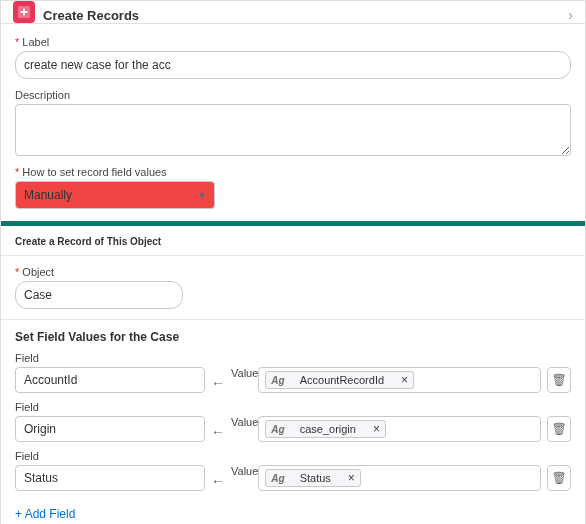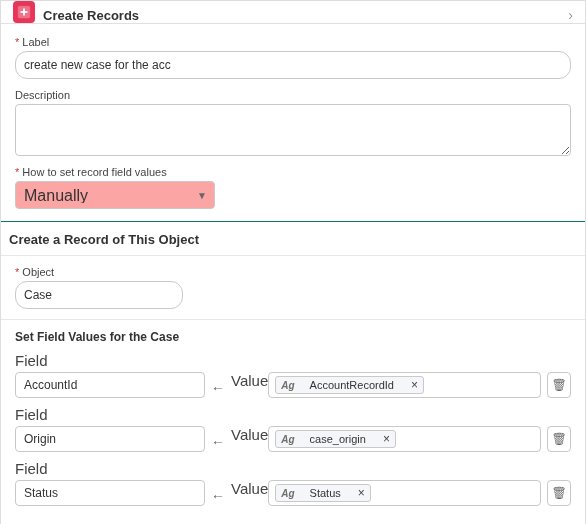--- a/index.html
+++ b/index.html
@@ -43,21 +43,21 @@
       font-weight: 600;
       color: #333;
     }
     .chevron-right {
       margin-left: auto;
       color: #999;
       font-size: 14px;
     }
     .form-section {
       padding: 12px 14px;
-      border-bottom: 1px solid #0f766e;
+      border-bottom: 5px solid #0f766e;
     }
     .form-row {
       display: flex;
       gap: 12px;
       margin-bottom: 10px;
     }
     .form-group {
       display: flex;
       flex-direction: column;
       flex: 1;
@@ -104,40 +104,40 @@
       width: 100%;
     }
     .form-select-wrapper {
       position: relative;
       width: 200px;
     }
     .form-select {
       border: 1px solid #c9c9c9;
       border-radius: 4px;
       padding: 5px 28px 5px 8px;
-      font-size: 16px;
-      color: #333;
-      background: #fca5a5;
+      font-size: 12px;
+      color: #333;
+      background: #ef4444;
       height: 28px;
       width: 100%;
       appearance: none;
       cursor: pointer;
     }
     .select-arrow {
       position: absolute;
       right: 8px;
       top: 50%;
       transform: translateY(-50%);
       pointer-events: none;
       color: #666;
       font-size: 10px;
     }
     .section-header {
-      padding: 10px 8px 8px;
-      font-size: 13px;
+      padding: 10px 14px 8px;
+      font-size: 10px;
       font-weight: 600;
       color: #333;
       border-bottom: 1px solid #e8e8e8;
       background: #fff;
     }
     .object-section {
       padding: 10px 14px;
       border-bottom: 1px solid #e8e8e8;
     }
     .field-values-section {
@@ -153,21 +153,21 @@
       display: flex;
       align-items: flex-end;
       gap: 6px;
       margin-bottom: 8px;
     }
     .field-group {
       display: flex;
       flex-direction: column;
     }
     .field-label-small {
-      font-size: 15px;
+      font-size: 11px;
       color: #444;
       margin-bottom: 3px;
     }
     .field-input {
       border: 1px solid #c9c9c9;
       border-radius: 4px;
       padding: 4px 8px;
       font-size: 12px;
       color: #333;
       background: #fff;

